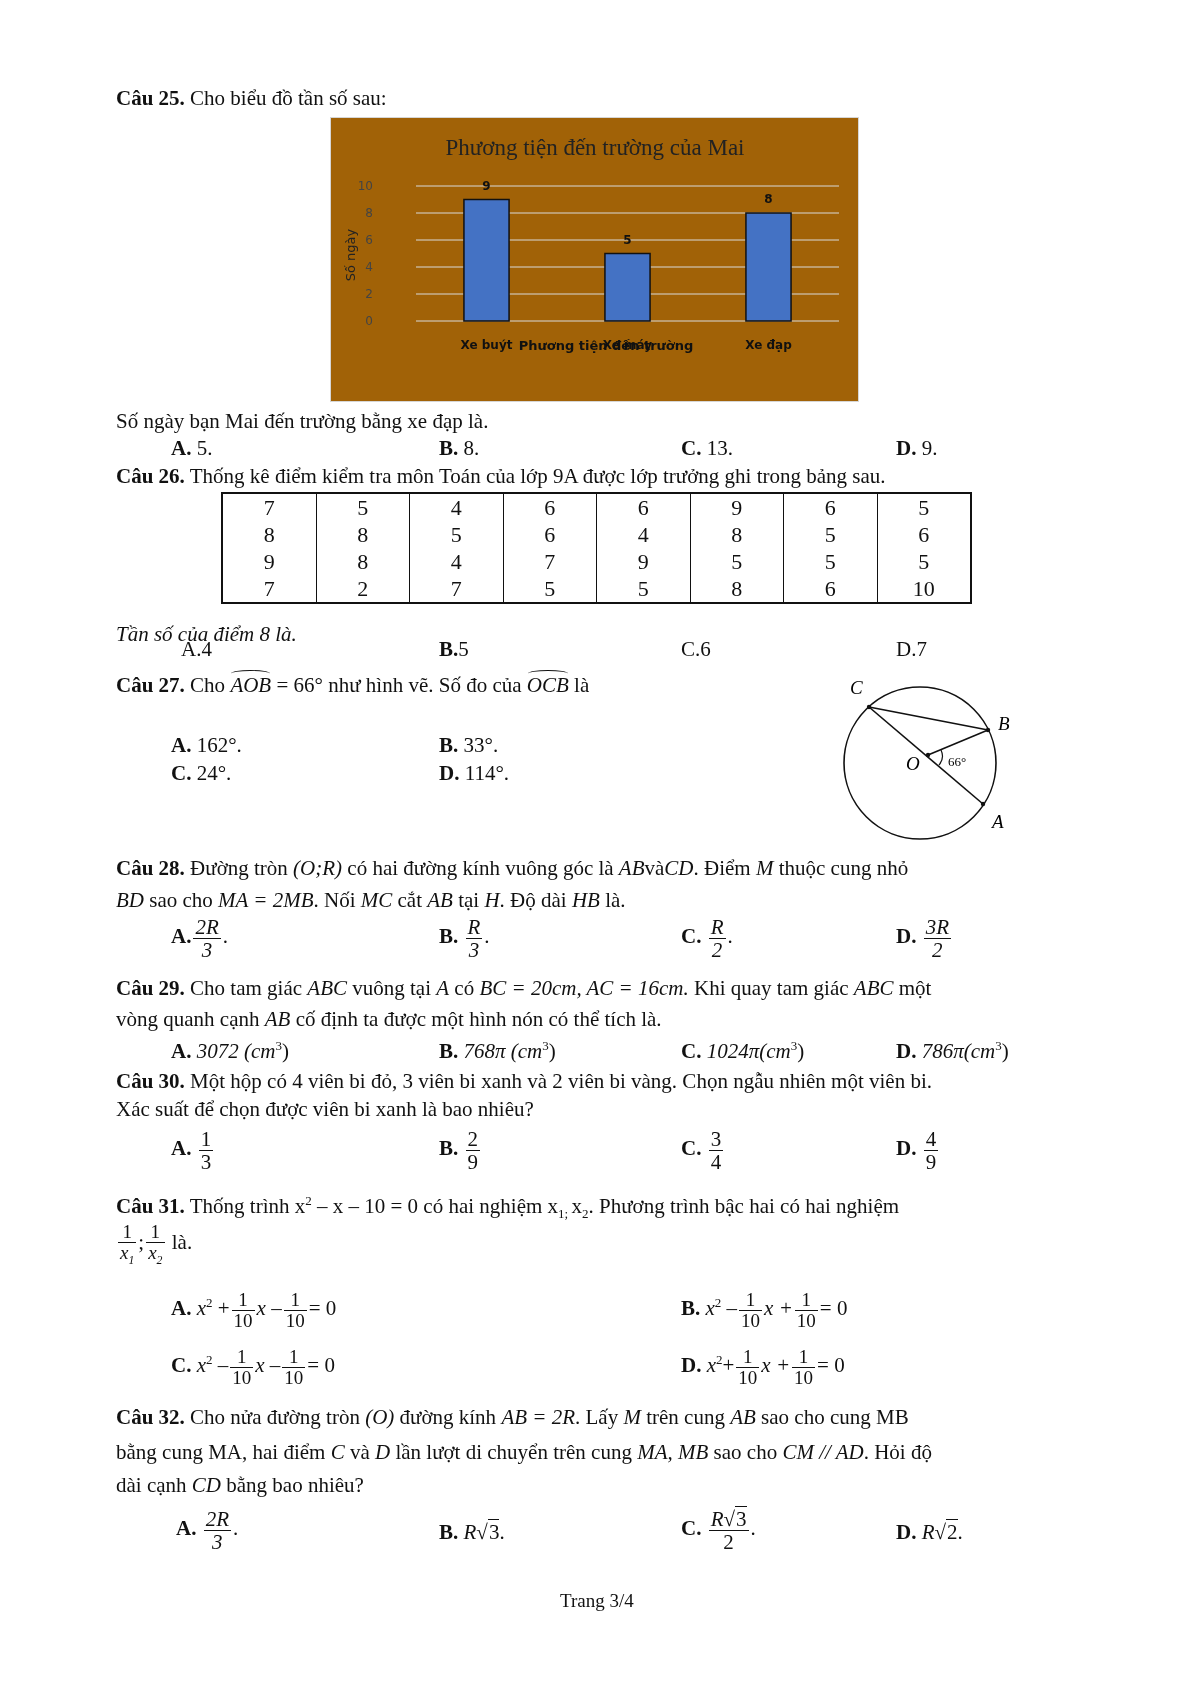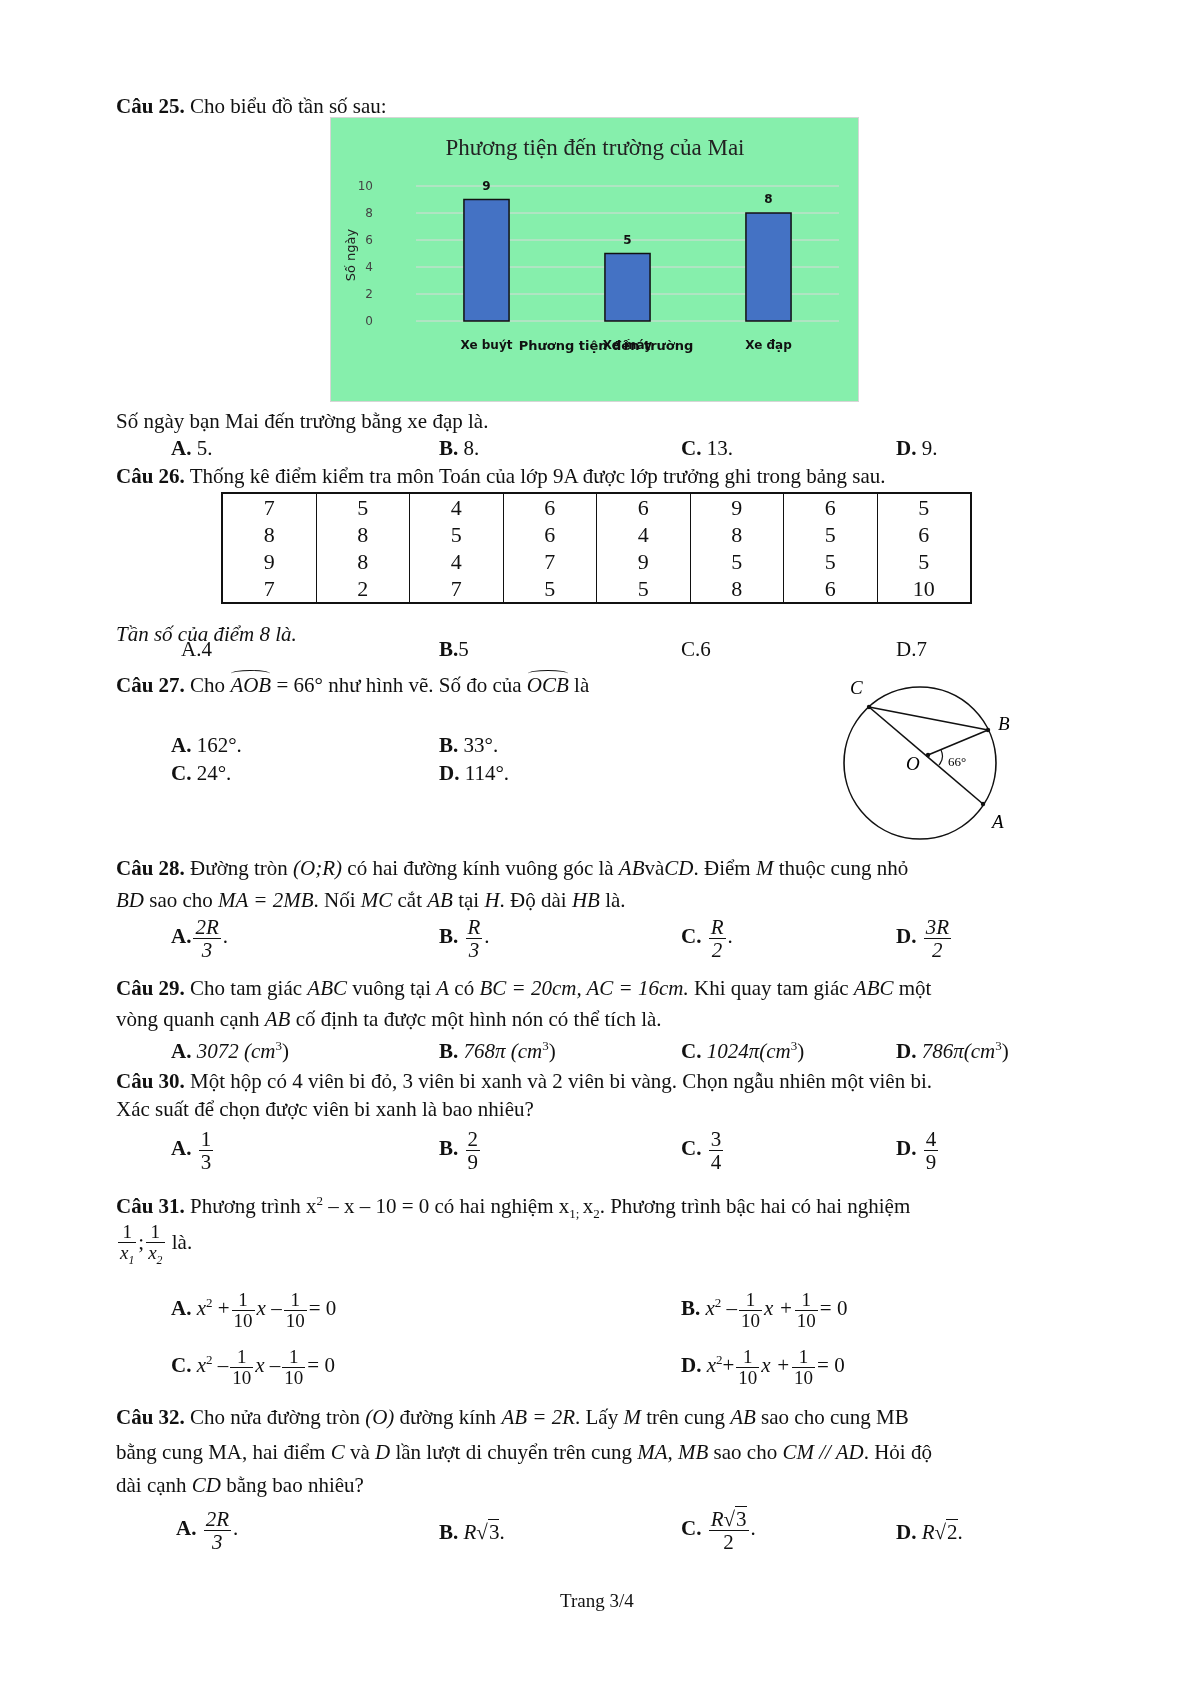--- a/index.html
+++ b/index.html
@@ -14,41 +14,41 @@
   .frac > span.num { border-bottom: 1.2px solid #111; }
   .sup { font-size: 0.62em; vertical-align: super; }
   .sub { font-size: 0.62em; vertical-align: sub; }
   .arc { position: relative; display: inline-block; }
   .arc::before { content: ""; position: absolute; left: 1px; right: 1px; top: -3px; height: 6px;
                  border-top: 1.2px solid #111; border-radius: 50% 50% 0 0; }
   .sqrt { border-top: 1.2px solid #111; padding-left: 1px; }
 
   
   #chart { position: absolute; left: 330px; top: 117px; width: 529px; height: 285px;
-           border: 1px solid #d6d6d6; box-sizing: border-box; background: #86efac; }
+           border: 1px solid #d6d6d6; box-sizing: border-box; background: #a16207; }
   #chart svg { position: absolute; left: 0; top: 0; }
   .ctitle { font-family: "Liberation Serif", serif; font-size: 23px; fill: #222; }
   .ctick { font-family: "DejaVu Sans", sans-serif; font-size: 12px; fill: #444; }
   .clabel { font-family: "DejaVu Sans", sans-serif; font-size: 12px; font-weight: bold; fill: #111; }
   .caxis { font-family: "DejaVu Sans", sans-serif; font-size: 13px; font-weight: bold; fill: #111; }
   .cylab { font-family: "DejaVu Sans", sans-serif; font-size: 13px; fill: #222; }
 
   
   #scores { position: absolute; left: 221px; top: 492px; border-collapse: collapse;
             font-size: 22px; }
   #scores td { border-left: 1.5px solid #111; border-right: 1.5px solid #111; width: 92.5px; height: 27px;
                text-align: center; padding: 0; line-height: 27px; }
   #scores { border: 2px solid #111; }
 
   .opt { position: absolute; white-space: nowrap; }
 </style>
 </head>
 <body>
 
-<div class="abs" style="left:116px; top:86px;margin-top:8px;">
+<div class="abs" style="left:116px; top:86px;">
   <span class="q">Câu 25.</span>
   <span>Cho biểu đồ tần số sau:</span>
 </div>
 
 <div id="chart">
   <svg width="529" height="285">
     <text class="ctitle" x="264" y="37" text-anchor="middle">Phương tiện đến trường của Mai</text>
     <g id="grid">
         <line x1="85" x2="508" y1="203" y2="203" stroke="#d9d9d9" stroke-width="1"></line>
         <line x1="85" x2="508" y1="176" y2="176" stroke="#d9d9d9" stroke-width="1"></line>
@@ -227,21 +227,21 @@
   <span>Một hộp có 4 viên bi đỏ, 3 viên bi xanh và 2 viên bi vàng. Chọn ngẫu nhiên một viên bi.</span>
 </div>
 <div class="abs" style="left:116px; top:1097px;text-align:right;">Xác suất để chọn được viên bi xanh là bao nhiêu?</div>
 <div class="opt" style="left:171px; top:1128px;"><span class="b">A.</span> <span class="frac"><span class="num">1</span><span>3</span></span></div>
 <div class="opt" style="left:439px; top:1128px;"><span class="b">B.</span> <span class="frac"><span class="num">2</span><span>9</span></span></div>
 <div class="opt" style="left:681px; top:1128px;"><span class="b">C.</span> <span class="frac"><span class="num">3</span><span>4</span></span></div>
 <div class="opt" style="left:896px; top:1128px;"><span class="b">D.</span> <span class="frac"><span class="num">4</span><span>9</span></span></div>
 
 <div class="abs" style="left:116px; top:1193px;">
   <span class="q">Câu 31.</span>
-  <span>Phương trình x</span><span class="sup">2</span><span> – x – 10 = 0 có hai nghiệm x</span><span class="sub">1; </span><span>x</span><span class="sub">2</span><span>. Phương trình bậc hai có hai nghiệm</span>
+  <span>Thống trình x</span><span class="sup">2</span><span> – x – 10 = 0 có hai nghiệm x</span><span class="sub">1; </span><span>x</span><span class="sub">2</span><span>. Phương trình bậc hai có hai nghiệm</span>
 </div>
 <div class="abs" style="left:116px; top:1222px;">
   <span class="frac" style="font-size:19px;"><span class="num">1</span><span class="i"><span>x</span><span class="sub">1</span></span></span><span>;</span><span class="frac" style="font-size:19px;"><span class="num">1</span><span class="i"><span>x</span><span class="sub">2</span></span></span>
   <span>là.</span>
 </div>
 
 <div class="opt" style="left:171px; top:1290px;">
   <span class="b">A.</span>
   <span class="i">x</span><span class="sup">2</span>
   <span>+</span><span class="frac" style="font-size:19px;"><span class="num">1</span><span>10</span></span><span class="i">x –</span><span class="frac" style="font-size:19px;"><span class="num">1</span><span>10</span></span><span>= 0</span>

